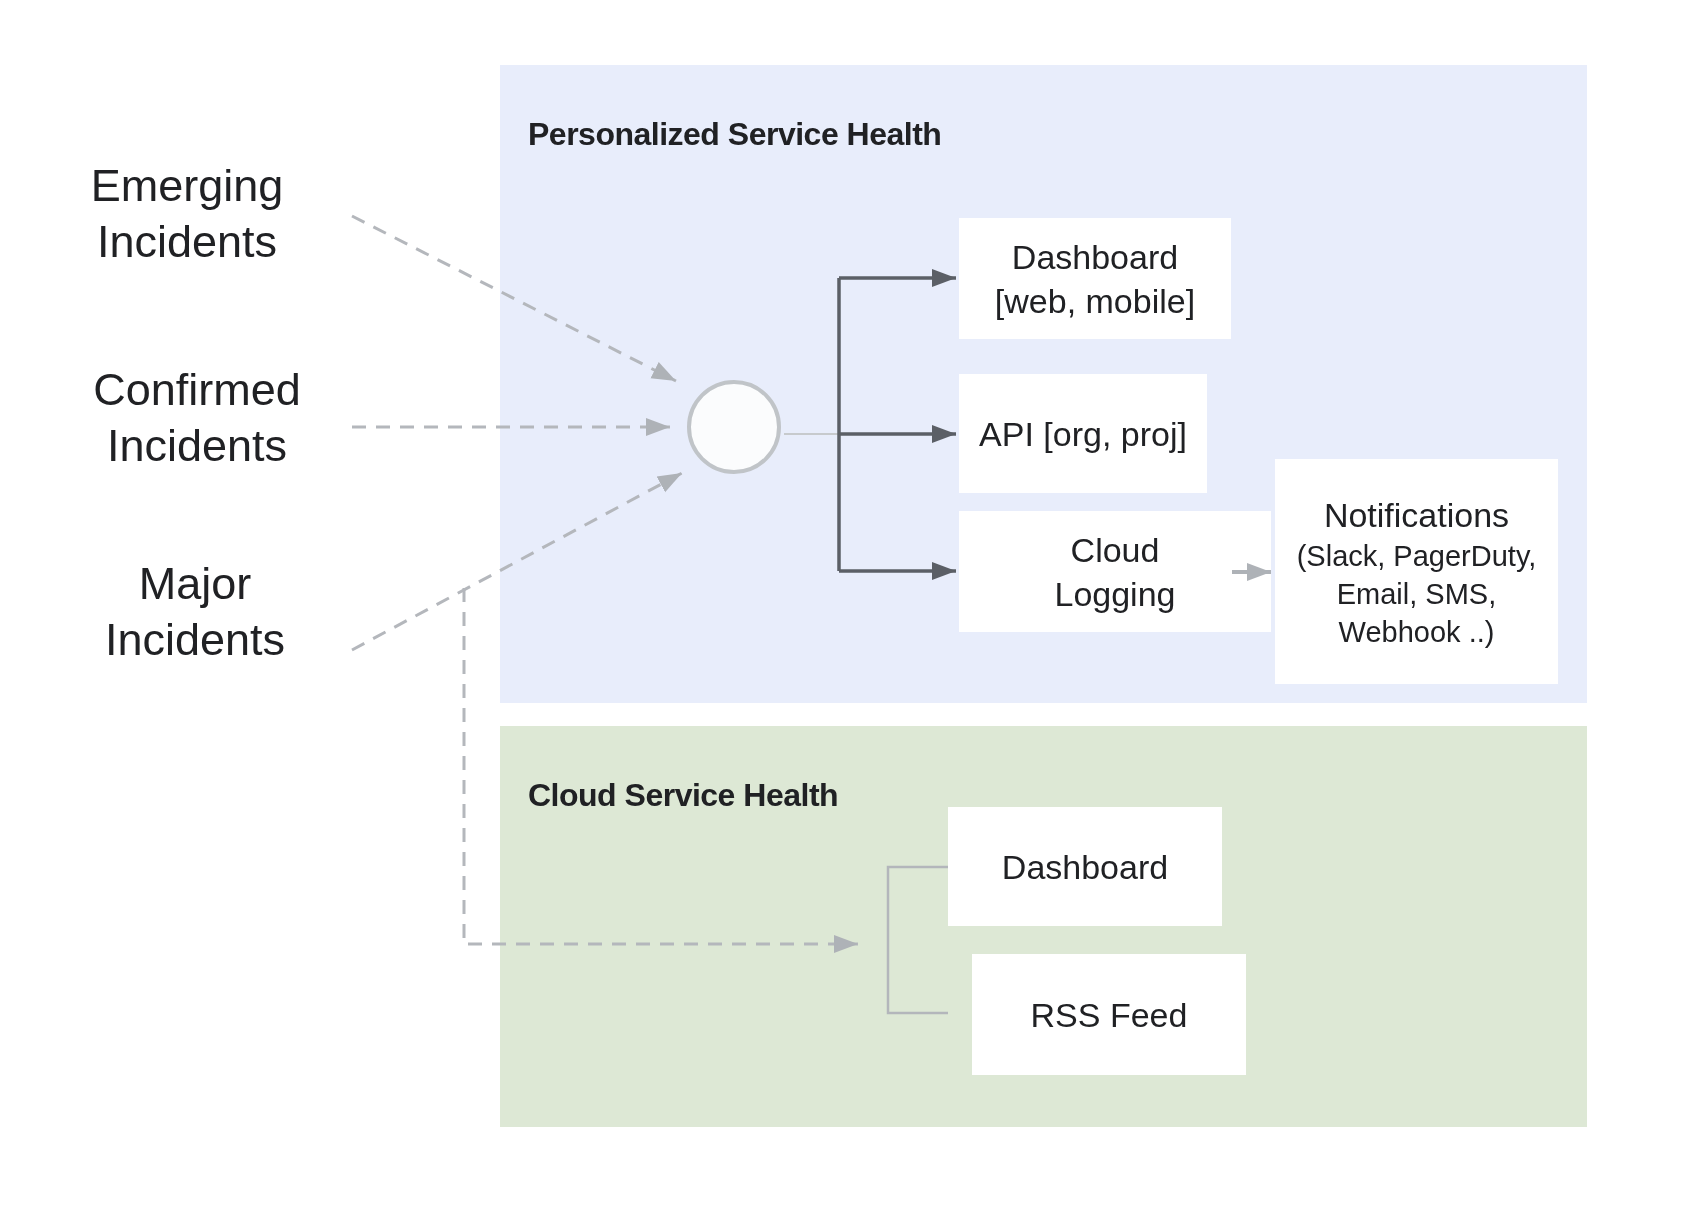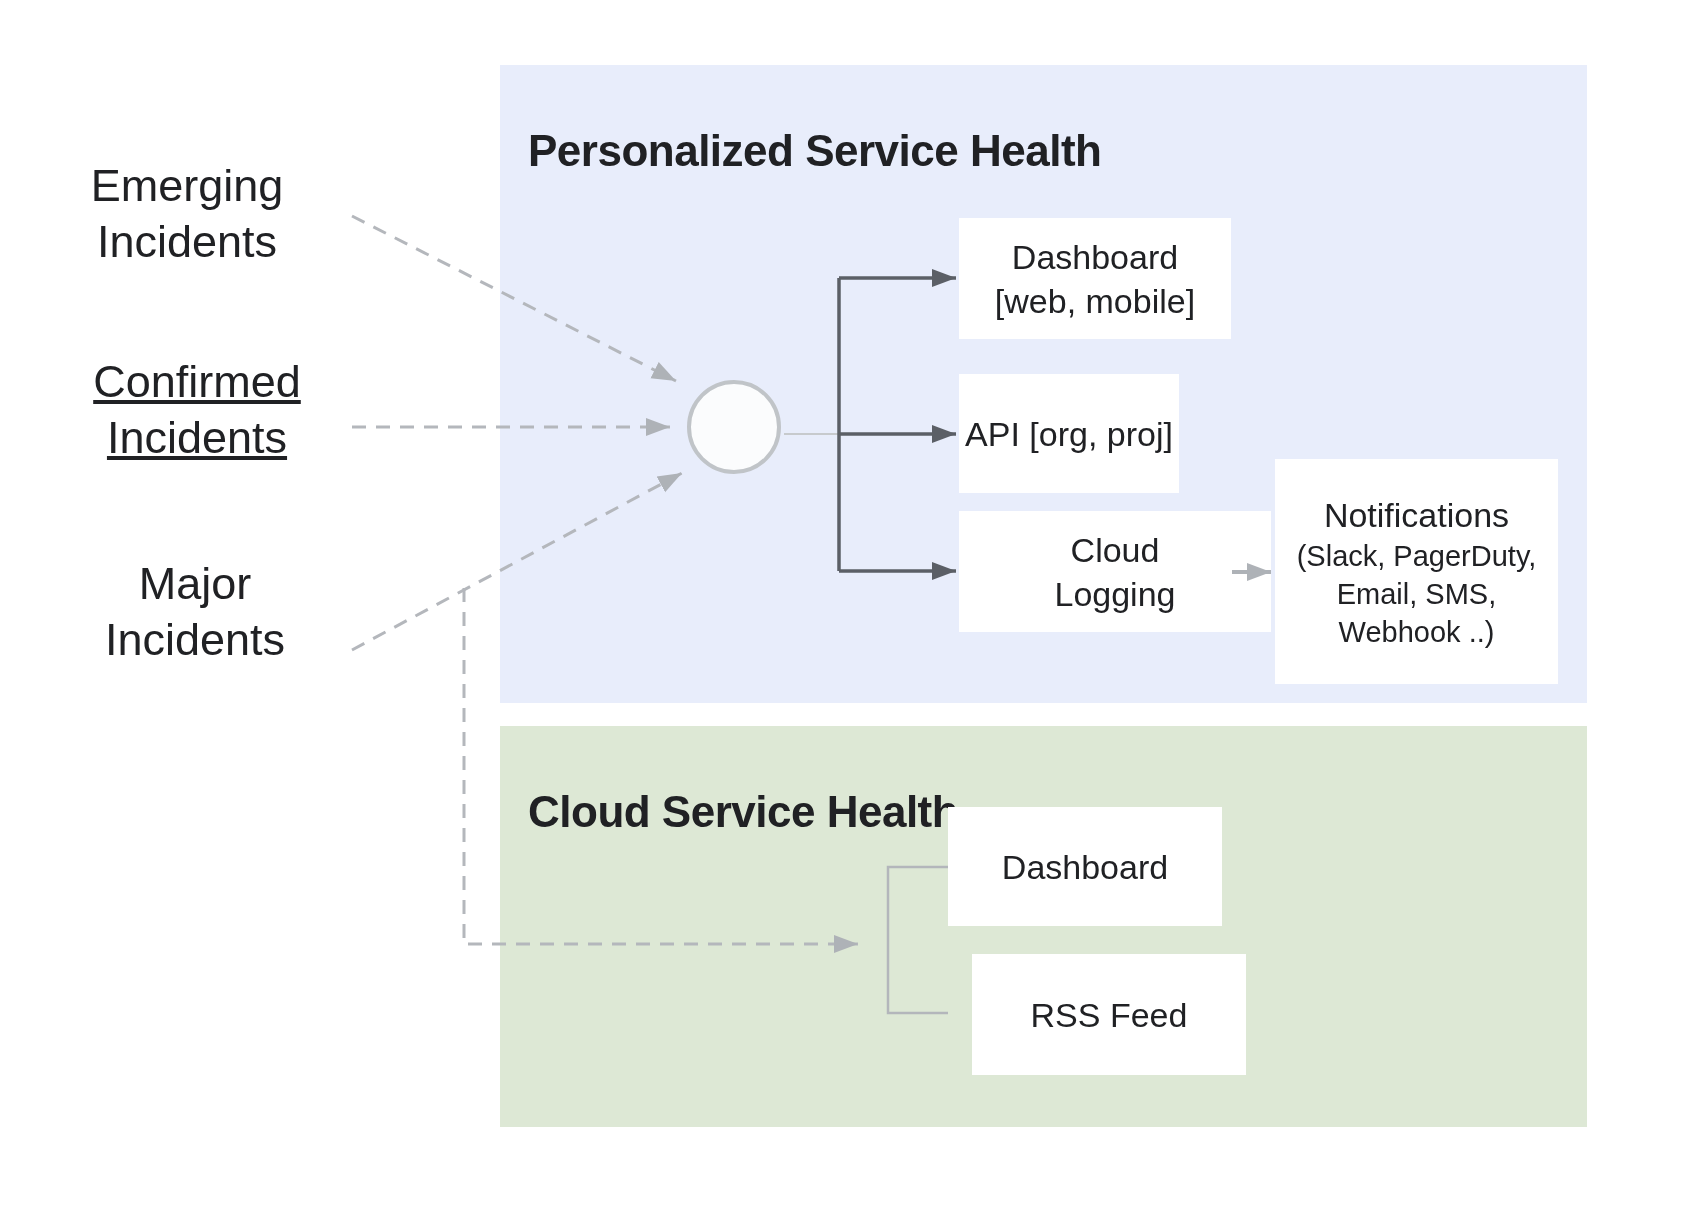--- a/index.html
+++ b/index.html
@@ -12,21 +12,21 @@
     color: var(--c-text, #202124);
     overflow: hidden;
     border-radius: 13px;
   }
   .panel { position: absolute; }
   .panel.blue  { left: 500px; top: 65px;  width: 1087px; height: 638px; background: var(--c-panel_blue, #e8edfb); }
   .panel.green { left: 500px; top: 726px; width: 1087px; height: 401px; background: var(--c-panel_green, #dde8d5); }
   .panel-title {
     position: absolute;
     left: 28px; top: 24px;
-    font-size: 44px;
+    font-size: 32px;
     font-weight: 700;
     letter-spacing: -0.5px;
     color: var(--c-text, #202124);
     white-space: nowrap;
   }
   .src-label {
     position: absolute;
     width: 310px;
     text-align: center;
     font-size: 45px;
@@ -73,38 +73,38 @@
 </style>
 </head>
 <body>
 
 <div class="canvas">
 
   <div class="src-label" style="left:32px; top:158px;">
     <span>Emerging</span>
     <span>Incidents</span>
   </div>
-  <div class="src-label" style="left:42px; top:354px;text-decoration:underline;">
+  <div class="src-label" style="left:42px; top:362px;">
     <span>Confirmed</span>
     <span>Incidents</span>
   </div>
   <div class="src-label" style="left:40px; top:556px;">
     <span>Major</span>
     <span>Incidents</span>
   </div>
 
   <section class="panel blue">
     <h2 class="panel-title">Personalized Service Health</h2>
 
     <div class="node-box" style="left:459px; top:153px; width:272px; height:121px;">
       <span>Dashboard</span>
       <span>[web, mobile]</span>
     </div>
 
-    <div class="node-box" style="left:459px; top:309px; width:220px; height:119px;">
+    <div class="node-box" style="left:459px; top:309px; width:248px; height:119px;">
       <span>API [org, proj]</span>
     </div>
 
     <div class="node-box" style="left:459px; top:446px; width:312px; height:121px;">
       <span>Cloud</span>
       <span>Logging</span>
     </div>
 
     <div class="node-box" style="left:775px; top:394px; width:283px; height:225px;">
       <span>Notifications</span>

